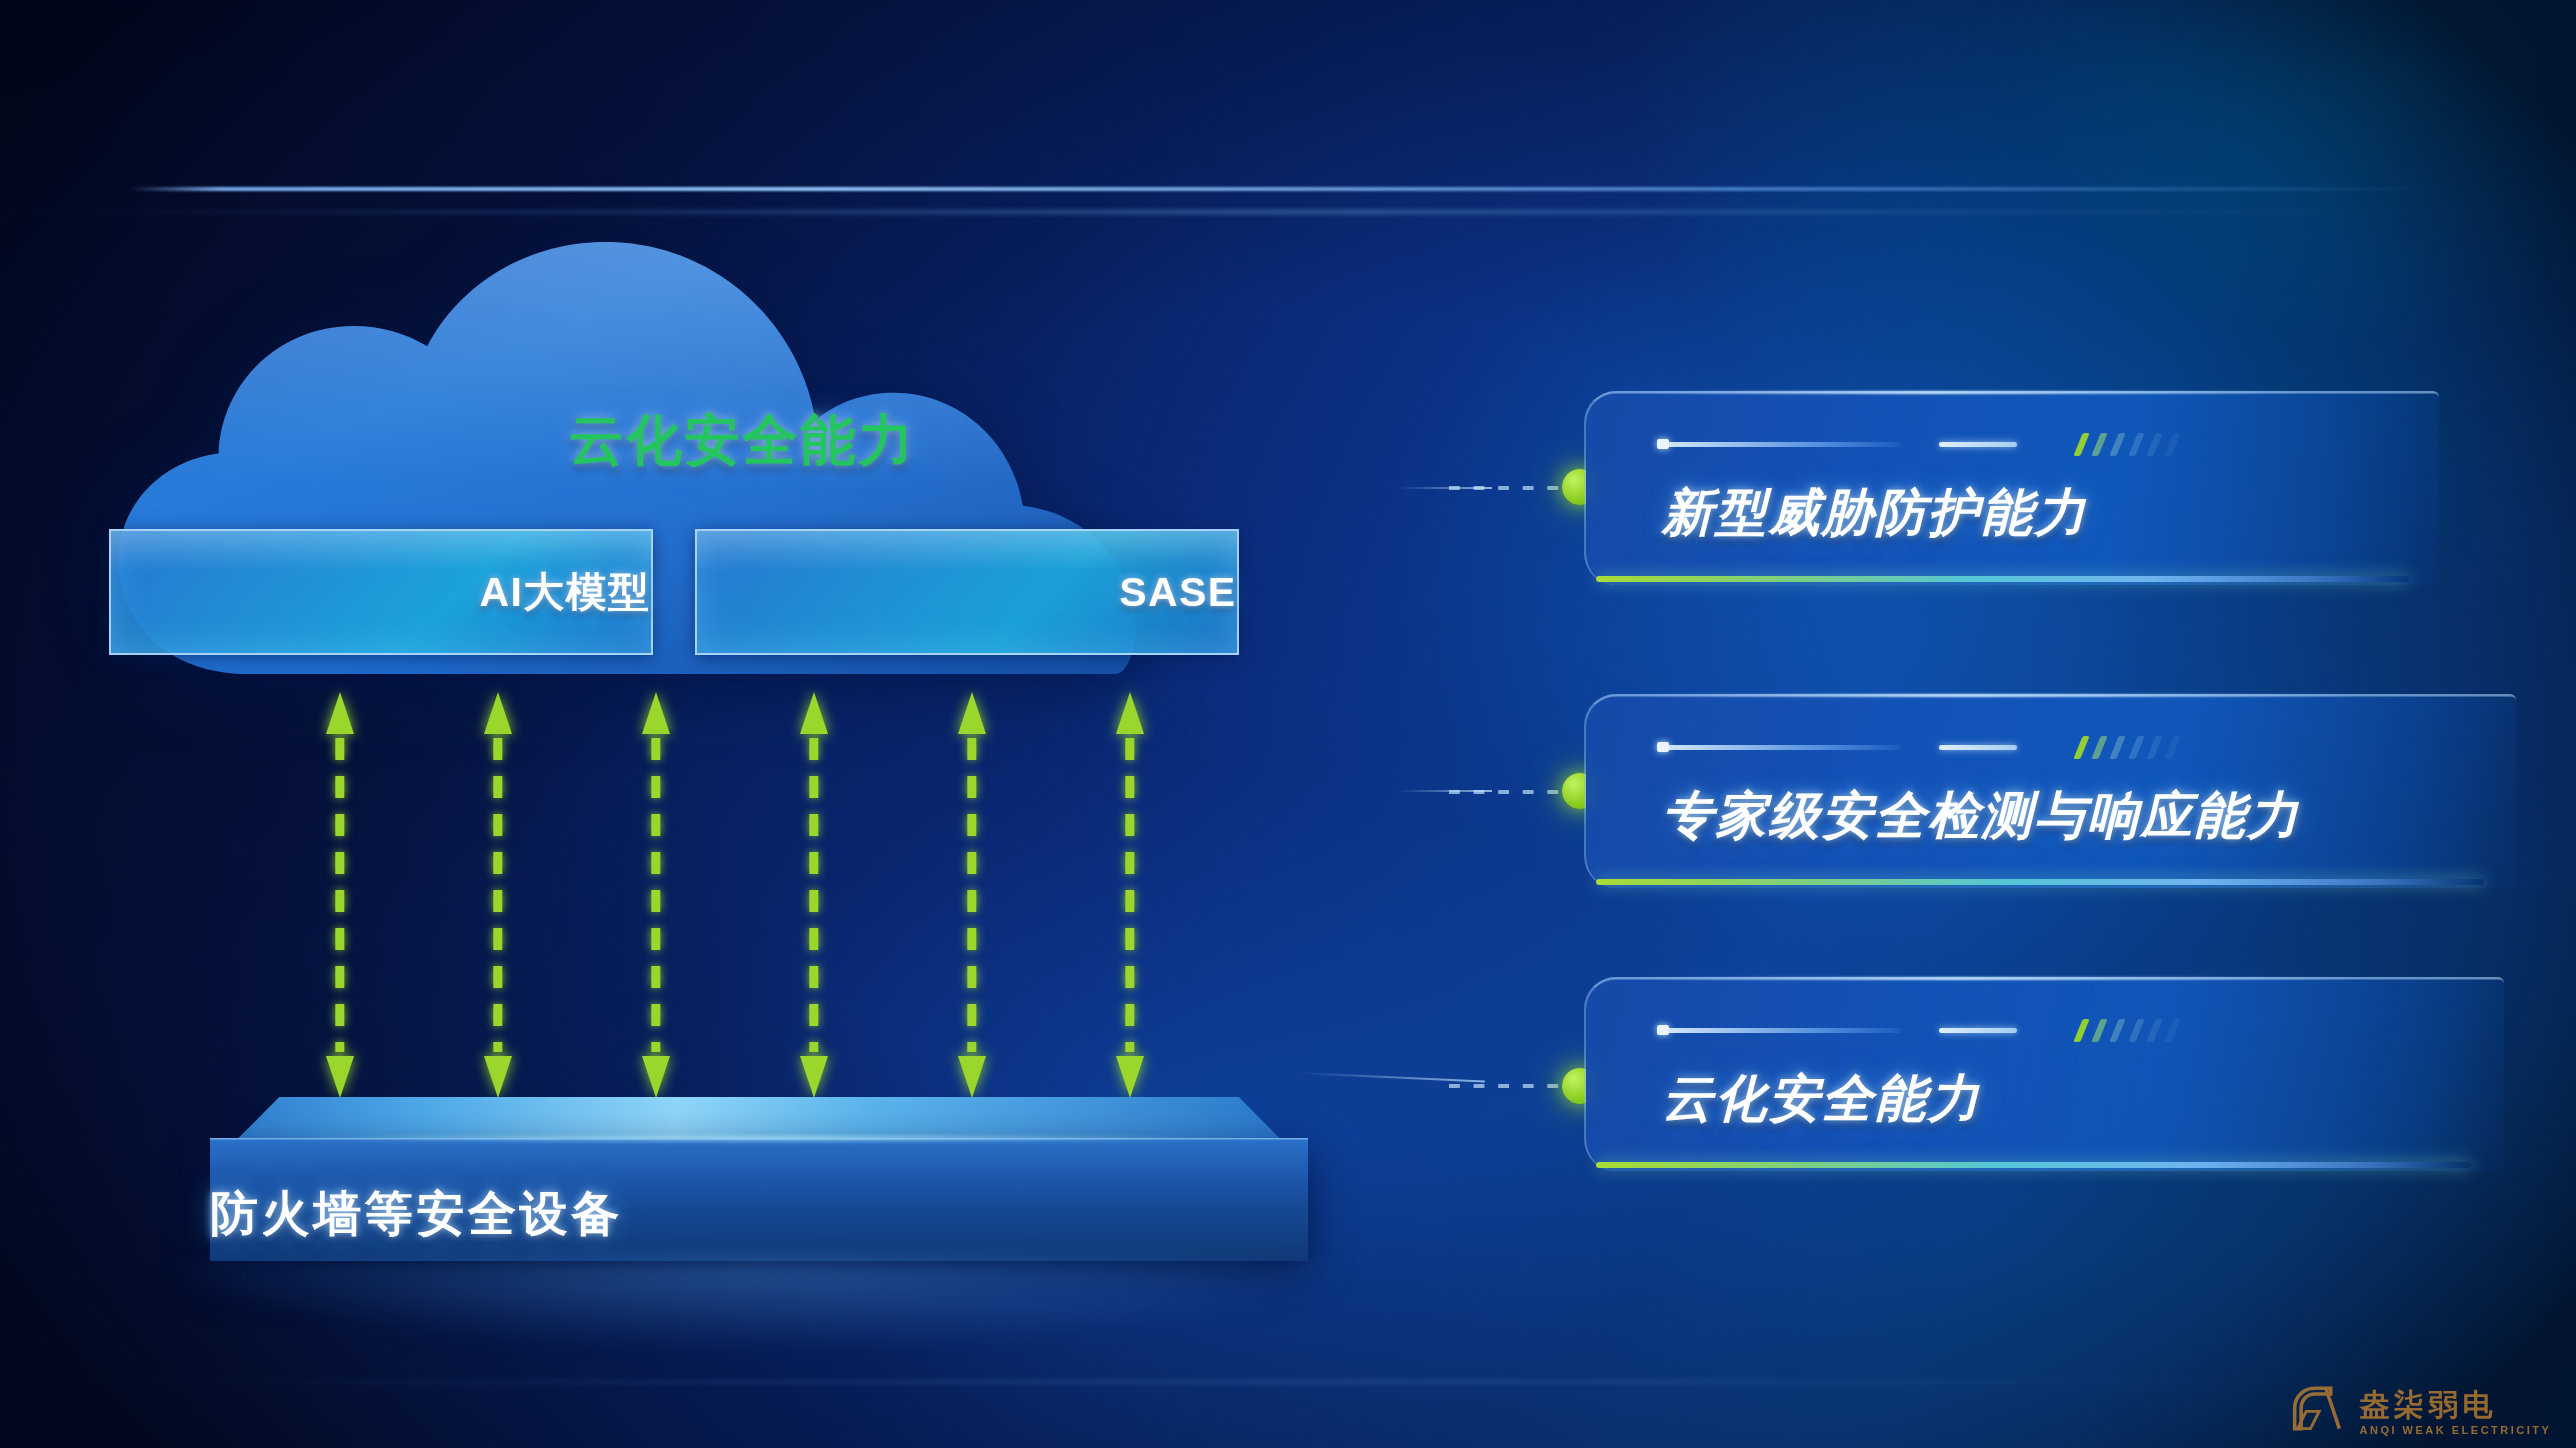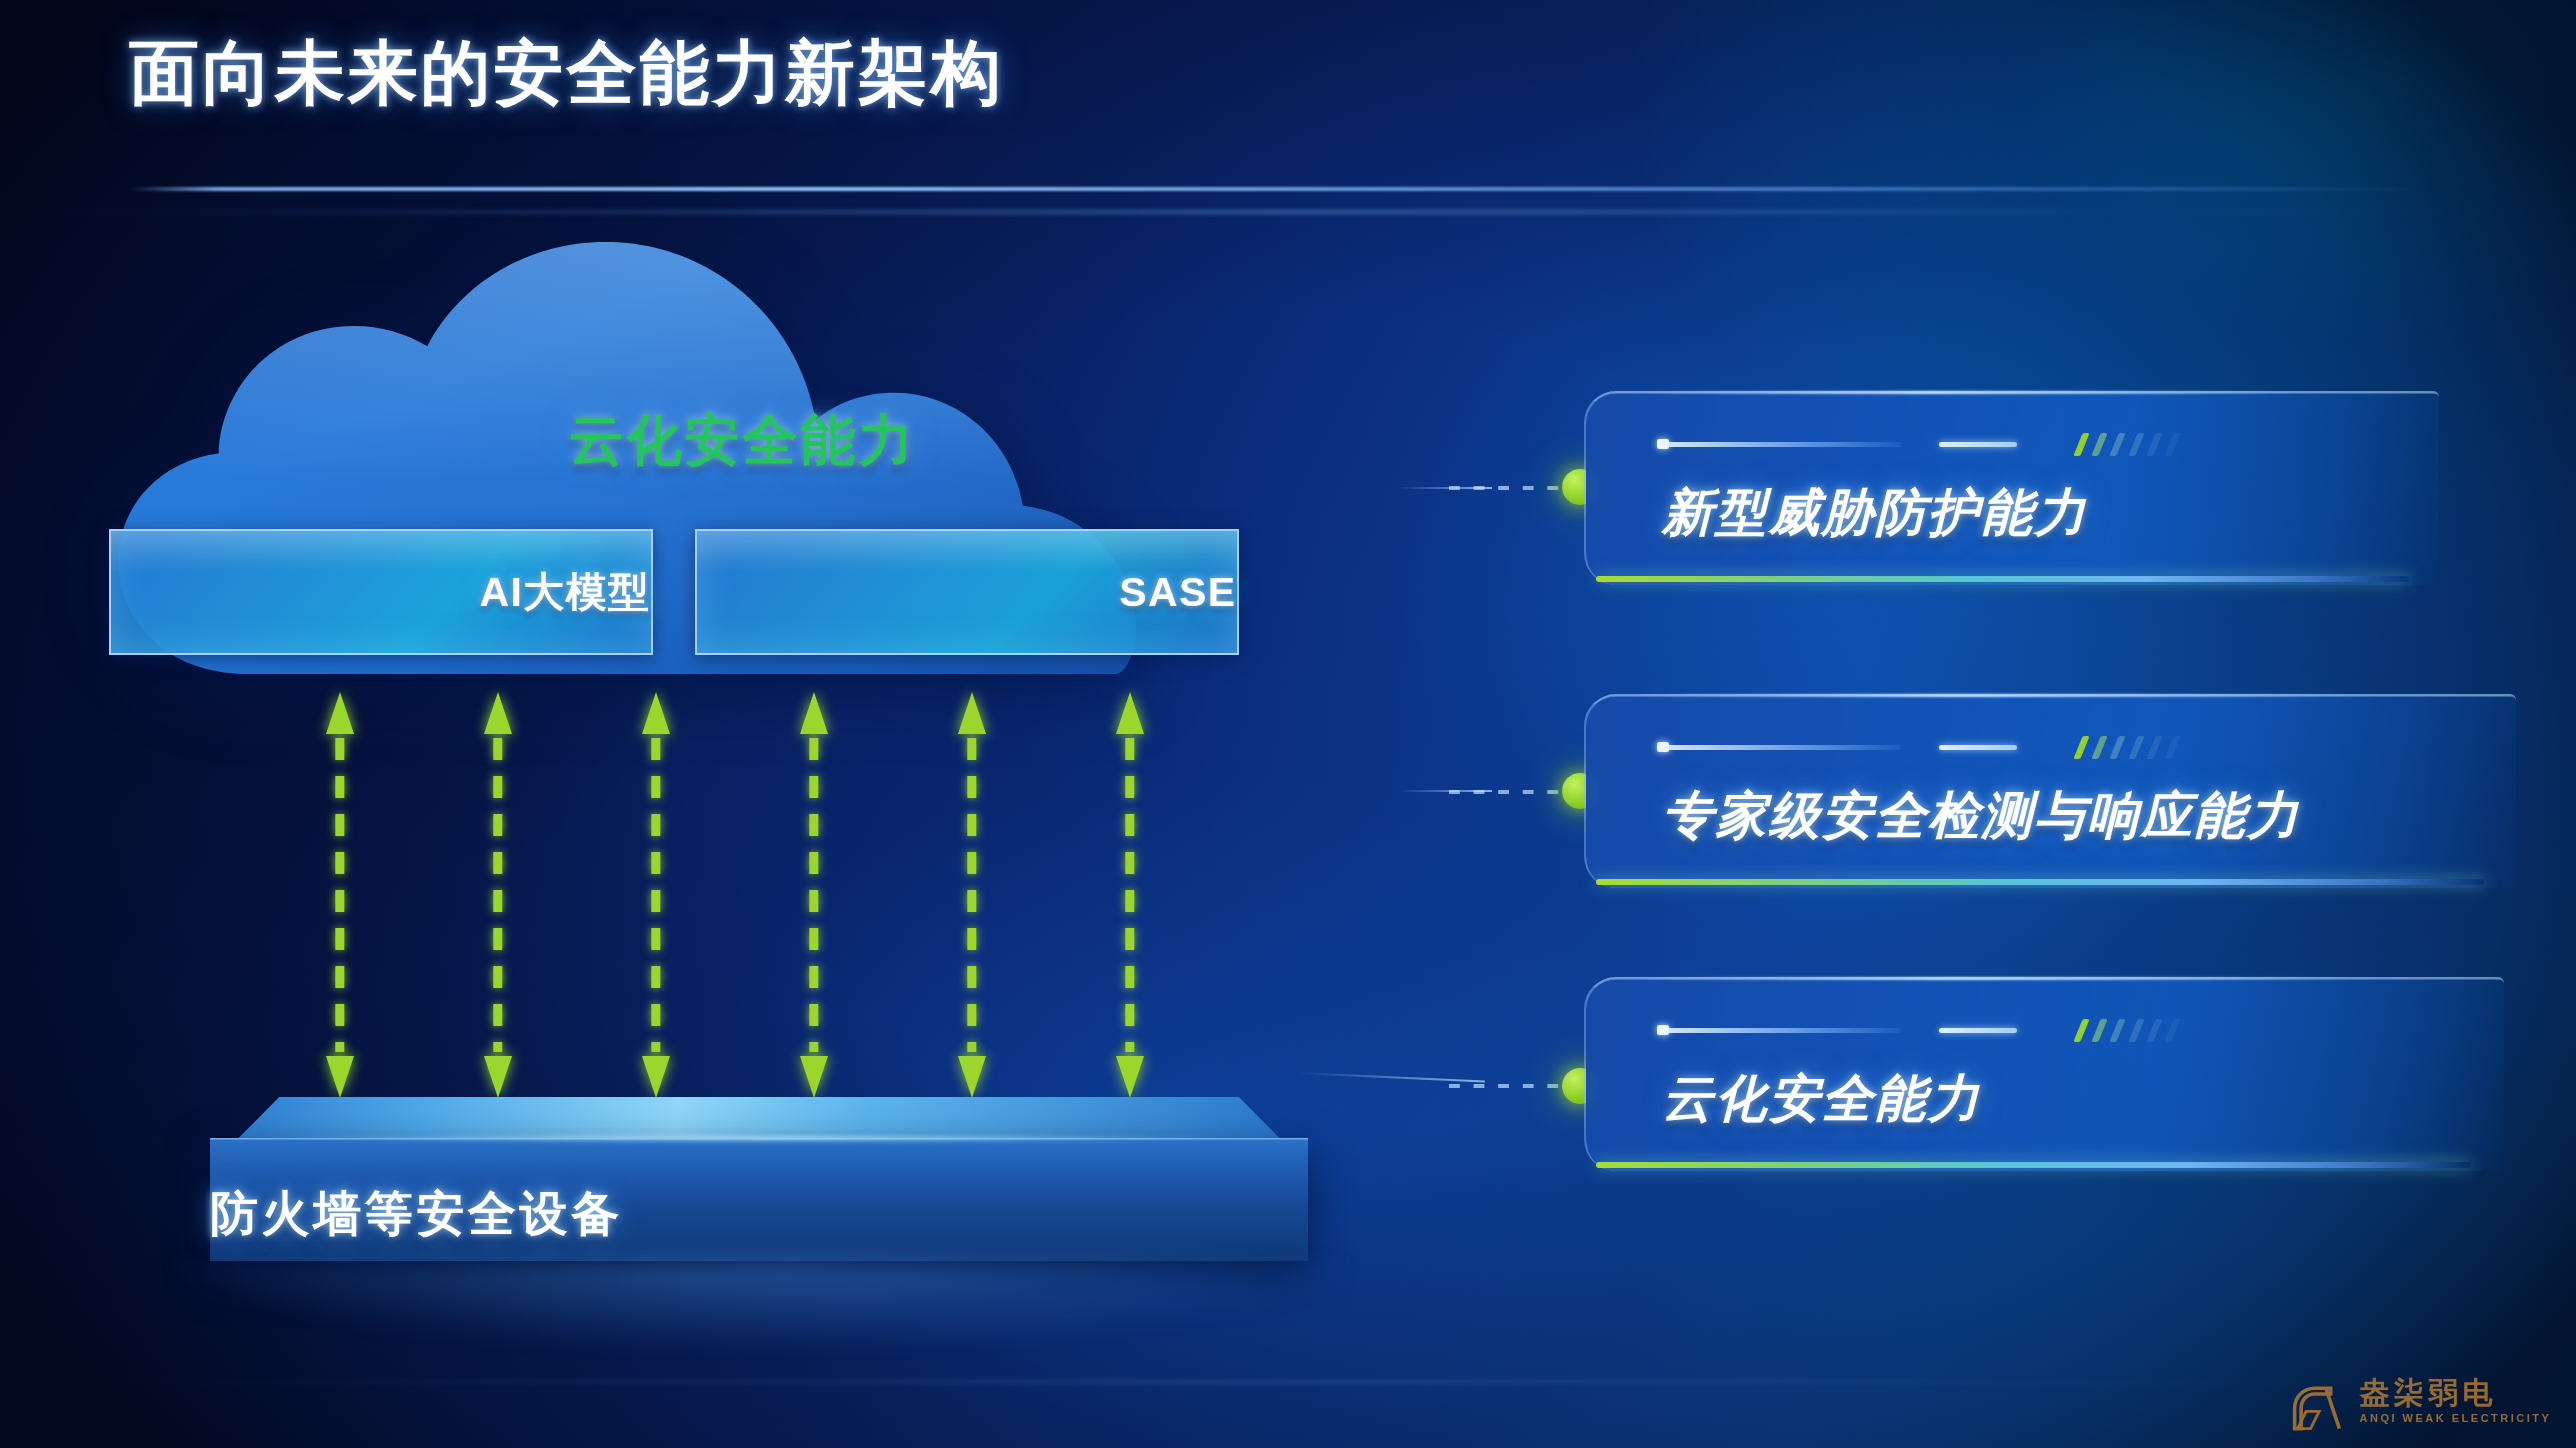--- a/index.html
+++ b/index.html
@@ -123,39 +123,36 @@
   .dot{position:absolute;width:36px;height:36px;border-radius:50%;
     background:radial-gradient(circle at 34% 30%,#c2f25f,#8cce23 58%,#6fae16 100%);
     box-shadow:0 0 19px rgba(150,215,50,.9),0 0 41px rgba(130,200,40,.45);}
   .link{position:absolute;height:3.6px;
     background-image:linear-gradient(90deg,rgba(200,230,255,.85) 0 44%,rgba(0,0,0,0) 44% 100%);
     background-size:24.6px 3.6px;opacity:.8;filter:blur(0.3px);}
   .link-tail{position:absolute;height:2.2px;
     background:linear-gradient(90deg,rgba(150,200,255,0),rgba(185,222,255,.75));filter:blur(0.7px);}
 
   
-  .wm{position:absolute;right:24.6px;bottom:13px;display:flex;align-items:flex-start;gap:11.6px;opacity:.72;}
+  .wm{position:absolute;right:24.6px;bottom:13px;display:flex;align-items:flex-end;gap:11.6px;opacity:.72;}
   .wm-mark{width:62px;height:58px;}
   .wm-txt{display:flex;flex-direction:column;line-height:1;}
   .wm-cn{font-size:30px;font-weight:700;color:#d08a2e;letter-spacing:4.3px;}
   .wm-en{font-size:11px;font-weight:700;color:#cf8c33;letter-spacing:2.5px;margin-top:5px;}
 </style>
 </head>
 <body>
 
 <div class="stage">
 
   <div class="bg-base"></div>
   <div class="bg-scan scan-a"></div>
   <div class="bg-scan scan-b"></div>
   <div class="bg-vign"></div>
 
-  <div class="title-wrap">
-    <div class="title">面向未来的安全能力新架构</div>
-  </div>
   <div class="title-rule"></div>
 
   <div class="cloud">
     <svg viewBox="0 0 1790 640" preserveAspectRatio="none">
       <defs>
         <linearGradient id="cg" x1="0" y1="0" x2="1" y2="1">
           <stop offset="0%" stop-color="#1d64c8"></stop>
           <stop offset="32%" stop-color="#2277d8"></stop>
           <stop offset="62%" stop-color="#1f6ccd"></stop>
           <stop offset="100%" stop-color="#1551a8"></stop>

